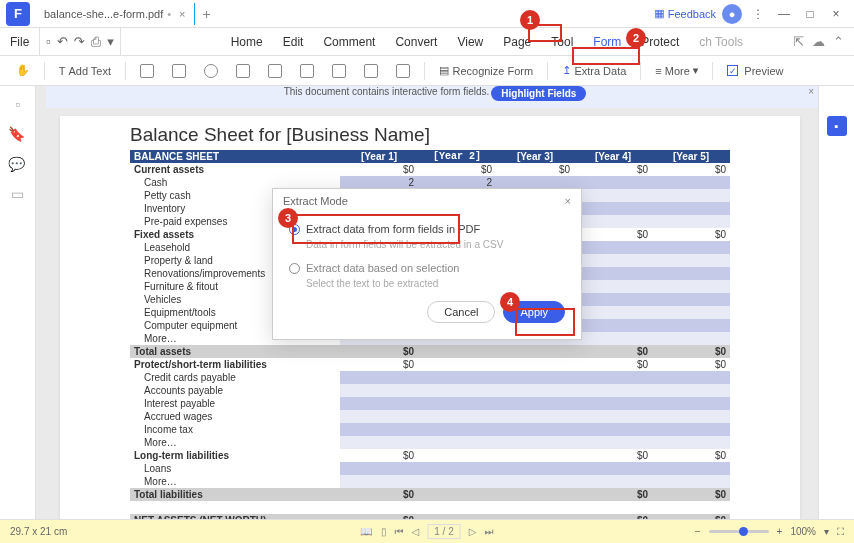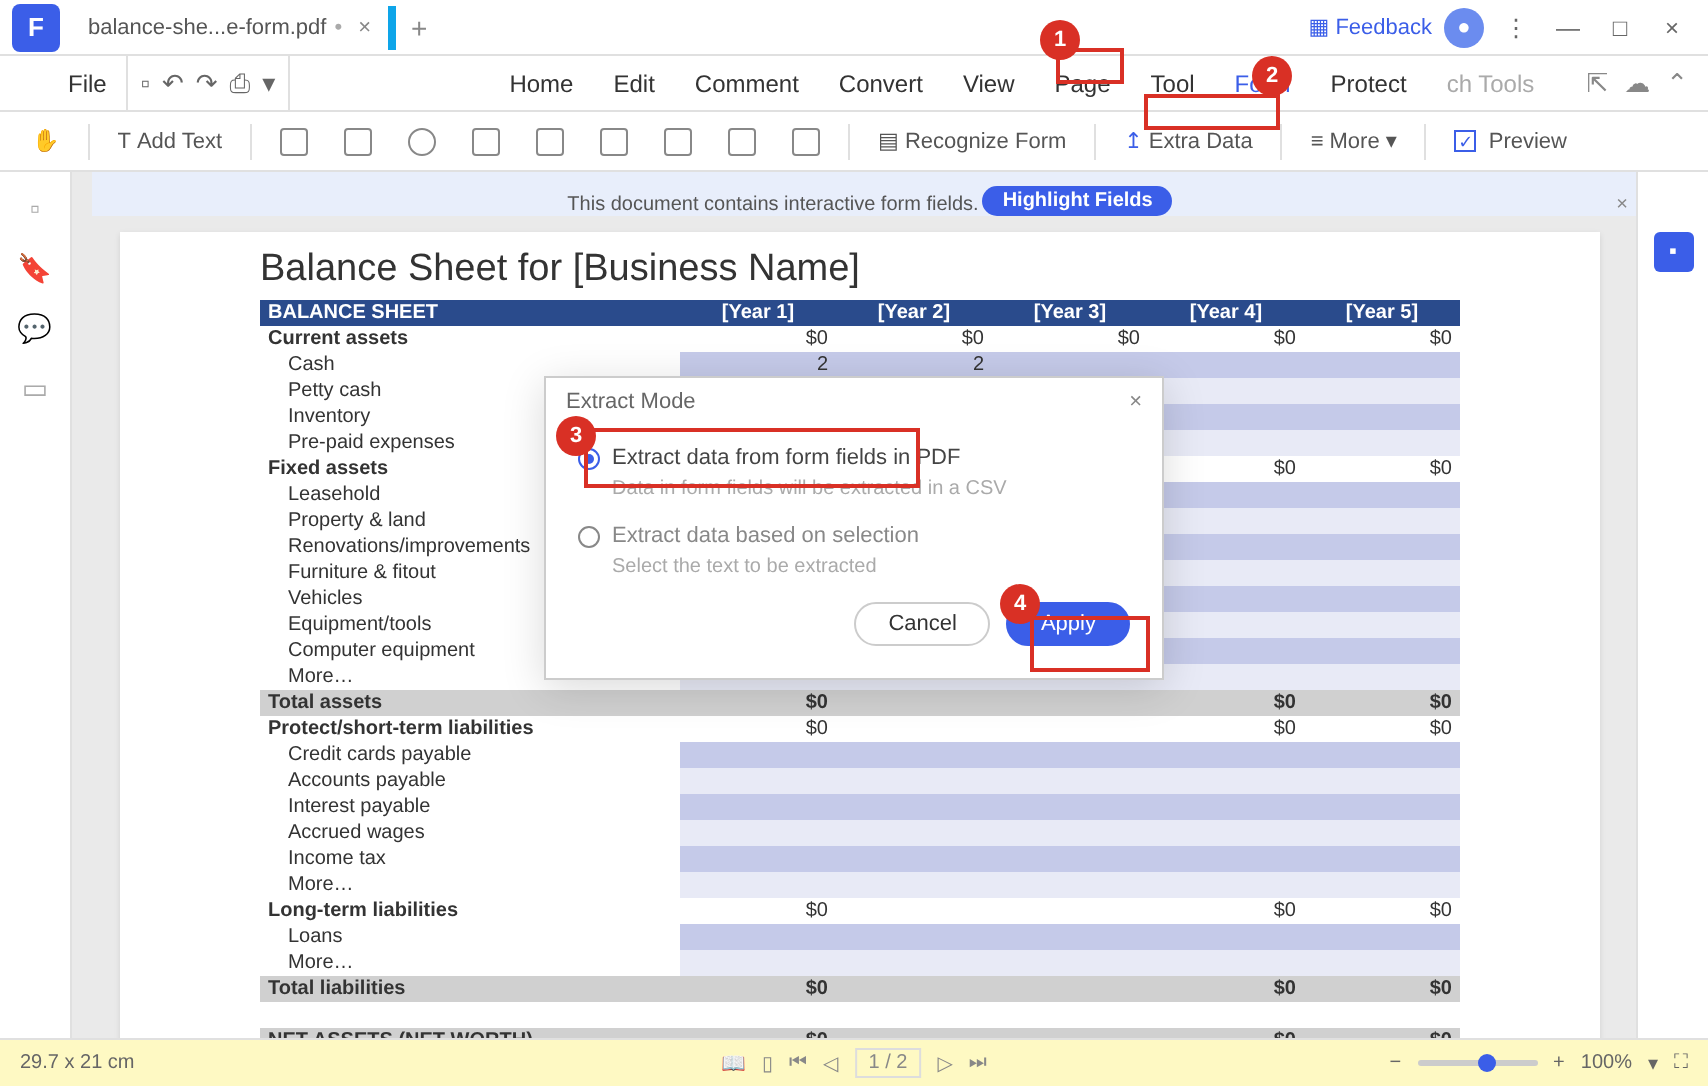--- a/index.html
+++ b/index.html
@@ -1,45 +1,45 @@
 <!DOCTYPE html>
 <html><head>
 <meta charset="utf-8">
 <style>
 * { margin: 0; padding: 0; box-sizing: border-box; font-family: -apple-system, "Segoe UI", Arial, sans-serif; }
 body { background: #f5f5f5; width: 854px; height: 543px; overflow: hidden; font-size: 11px; color: #333; }
 .titlebar { height: 28px; background: #fff; display: flex; align-items: center; border-bottom: 1px solid #e0e0e0; }
 .logo { width: 24px; height: 24px; margin: 0 6px; background: #3b5ee8; border-radius: 4px; display: flex; align-items: center; justify-content: center; color: #fff; font-weight: bold; font-size: 13px; }
-.tab { display: flex; align-items: center; padding: 0 8px; font-size: 11px; color: #555; border-right: 4px solid #0ea5e9; height: 22px; }
+.tab { display: flex; align-items: center; padding: 0 8px; font-size: 11px; color: #555; border-right: 1px solid #0ea5e9; height: 22px; }
 .tab .close { margin-left: 8px; color: #888; cursor: pointer; }
 .newtab { padding: 0 8px; color: #888; font-size: 14px; cursor: pointer; }
 .tb-right { margin-left: auto; display: flex; align-items: center; gap: 6px; padding-right: 8px; }
 .feedback { color: #3b5ee8; font-size: 11px; display: flex; align-items: center; gap: 3px; }
 .avatar { width: 20px; height: 20px; border-radius: 50%; background: #6b8cef; display: flex; align-items: center; justify-content: center; color: #fff; font-size: 11px; }
 .winbtn { width: 20px; height: 20px; display: flex; align-items: center; justify-content: center; color: #666; cursor: pointer; font-size: 12px; }
-.menubar { height: 28px; background: #fff; display: flex; align-items: center; border-bottom: 1px solid #e0e0e0; position: relative; padding-left: 24px; }
+.menubar { height: 28px; background: #fff; display: flex; align-items: center; border-bottom: 1px solid #e0e0e0; position: relative; }
 .filebtn { padding: 0 10px; font-size: 12px; }
 .qat { display: flex; gap: 6px; padding: 0 6px; border-left: 1px solid #e0e0e0; border-right: 1px solid #e0e0e0; height: 100%; align-items: center; }
 .qat span { color: #666; cursor: pointer; font-size: 13px; }
 .menus { display: flex; gap: 0; margin-left: 100px; }
 .menu { padding: 4px 10px; font-size: 12px; cursor: pointer; }
 .menu.active { color: #3b5ee8; }
 .menu-right { margin-left: auto; display: flex; gap: 8px; padding-right: 10px; }
 .menu-right span { color: #888; cursor: pointer; font-size: 13px; }
 .toolbar { height: 30px; background: #fff; display: flex; align-items: center; border-bottom: 1px solid #e0e0e0; padding: 0 10px; gap: 6px; position: relative; }
 .tbi { display: flex; align-items: center; gap: 3px; padding: 3px 6px; font-size: 11px; color: #555; cursor: pointer; }
 .tbi .ic { width: 14px; height: 14px; border: 1px solid #888; border-radius: 2px; }
 .sep { width: 1px; height: 18px; background: #e0e0e0; margin: 0 2px; }
 .workspace { display: flex; height: 459px; background: #eaeaea; position: relative; }
 .sidebar-l { width: 36px; background: #fff; border-right: 1px solid #e0e0e0; display: flex; flex-direction: column; align-items: center; padding-top: 10px; gap: 14px; }
 .sidebar-l span { color: #aaa; cursor: pointer; font-size: 14px; }
 .sidebar-r { width: 36px; background: #fff; border-left: 1px solid #e0e0e0; position: absolute; right: 0; top: 0; bottom: 0; display: flex; flex-direction: column; align-items: center; padding-top: 30px; gap: 14px; }
 .sidebar-r .prof { width: 20px; height: 20px; background: #3b5ee8; border-radius: 3px; display: flex; align-items: center; justify-content: center; color: #fff; font-size: 11px; }
 .canvas { flex: 1; padding: 0 40px 0 10px; overflow: hidden; position: relative; }
-.banner { background: #e8eefb; height: 22px; display: flex; align-items: flex-end; justify-content: center; gap: 2px; font-size: 10px; color: #555; position: relative; margin: 0 -10px 0 0; }
+.banner { background: #e8eefb; height: 22px; display: flex; align-items: flex-start; justify-content: center; gap: 2px; font-size: 10px; color: #555; position: relative; margin: 0 -10px 0 0; }
 .hlbtn { background: #3b5ee8; color: #fff; padding: 2px 10px; border-radius: 10px; font-size: 10px; cursor: pointer; font-weight: bold; }
 .banner .x { position: absolute; right: 10px; color: #888; cursor: pointer; }
 .page { background: #fff; margin: 8px auto 0; width: 740px; padding: 8px 70px; box-shadow: 0 1px 3px rgba(0,0,0,0.1); }
 .title { font-size: 19px; font-weight: 400; margin-bottom: 4px; }
 table { width: 100%; border-collapse: collapse; font-size: 10px; }
 th { background: #2a4b8c; color: #fff; font-weight: bold; padding: 1px 4px; text-align: center; }
 th:first-child { text-align: left; background: #2a4b8c; }
 td { padding: 1px 4px; text-align: right; }
 td:first-child { text-align: left; }
 tr.section td:first-child { font-weight: bold; background: #fff; }
@@ -199,21 +199,21 @@
       <span class="hlbtn">Highlight Fields</span>
       <span class="x">×</span>
     </div>
     <div class="page">
       <div class="title">Balance Sheet for [Business Name]</div>
       <table>
         <thead>
             <tr>
               <th>BALANCE SHEET</th>
               <th style="width: 78px;">[Year 1]</th>
-              <th style="width: 78px;">[Year 2]</th>
+              <th style="width: 78px; font-family: Liberation Mono, monospace;">[Year 2]</th>
               <th style="width: 78px;">[Year 3]</th>
               <th style="width: 78px;">[Year 4]</th>
               <th style="width: 78px;">[Year 5]</th>
             </tr>
           </thead>
         <tbody>
             <tr class="section">
               <td>Current assets</td>
               <td>$0</td>
               <td>$0</td>

